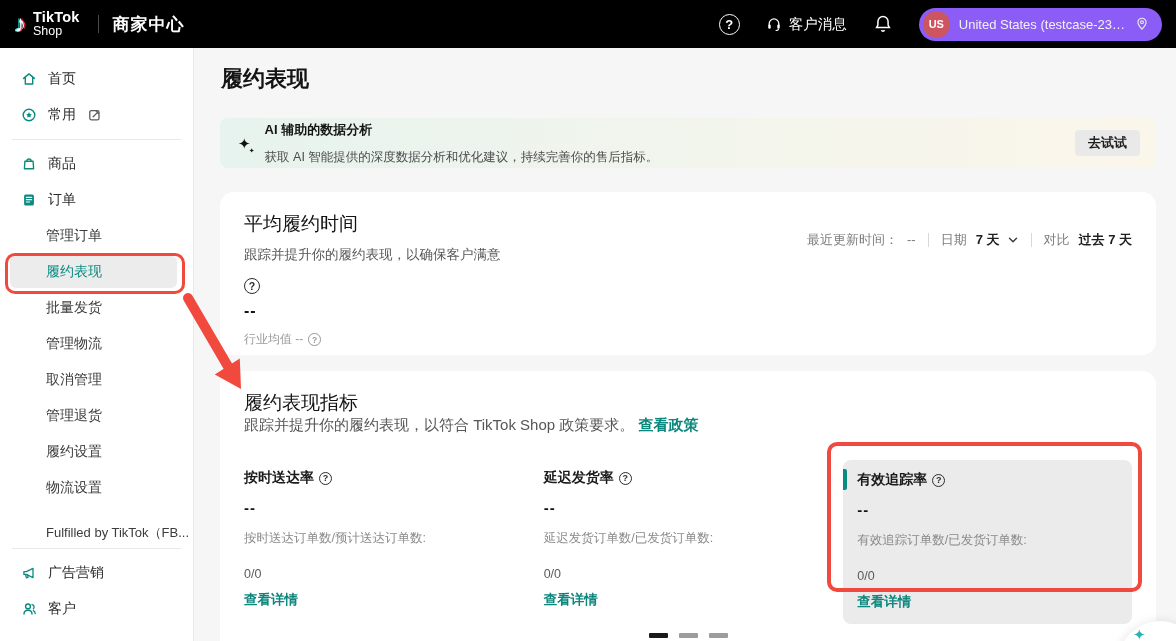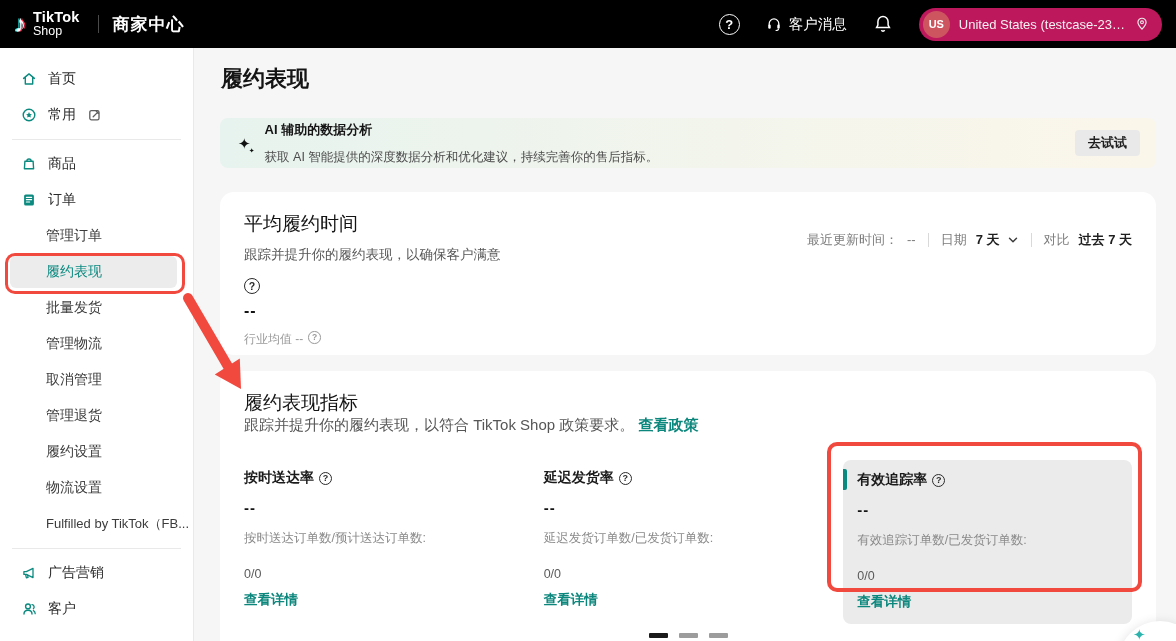--- a/index.html
+++ b/index.html
@@ -15,35 +15,35 @@
   .brand-text { display:flex; flex-direction:column; line-height:1.02; color:#fff; }
   .brand-text b { font-size:14.5px; letter-spacing:.2px; }
   .brand-text span.sub { font-size:12.5px; font-weight:400; }
   .tb-divider { width:1px; height:18px; background:#4a4a4a; margin:0 14px 0 18px; }
   .app-title { color:#fff; font-size:17px; font-weight:bold; letter-spacing:1px; }
   .tb-right { margin-left:auto; display:flex; align-items:center; gap:26px; }
   .help-badge { width:21px; height:21px; border:1.7px solid #fff; border-radius:50%;
                 color:#fff; font-size:13px; font-weight:bold; display:flex; align-items:center; justify-content:center; cursor:pointer; }
   .help-badge::before { content:"?"; }
   .tb-msg { display:flex; align-items:center; gap:7px; color:#fff; font-size:14.5px; cursor:pointer; }
-  .account-pill { display:flex; align-items:center; background:#be185d; border-radius:17px;
+  .account-pill { display:flex; align-items:center; background:#8b5cf6; border-radius:17px;
                   height:33px; padding:3px 12px 3px 4px; gap:9px; cursor:pointer; max-width:252px; }
   .avatar { width:27px; height:27px; border-radius:50%; background:#cd5560; color:#fff;
             font-size:11px; font-weight:bold; display:flex; align-items:center; justify-content:center; }
   .account-label { color:#f2f2f2; font-size:13px; white-space:nowrap; overflow:hidden; text-overflow:ellipsis; max-width:172px; }
 
   
   .sidebar { position:absolute; left:0; top:48px; width:194px; height:593px; background:#fff;
              border-right:1px solid #e9e9e9; padding-top:13px; z-index:10; }
   .side-item { height:36px; display:flex; align-items:center; gap:11px; padding:0 12px 0 21px;
                font-size:14px; color:#2b2b2b; cursor:pointer; }
   .side-item .lbl { flex:0 0 auto; }
   .side-sub { height:36px; display:flex; align-items:center; padding-left:46px;
               font-size:14px; color:#3c3c3c; cursor:pointer; }
-  .side-sub.small { font-size:13px; color:#3c3c3c; }
+  .side-sub.small { font-size:13px; color:#3c3c3c;align-items:flex-end; }
   .side-sub.selected { position:relative; color:#0b8a80; }
   .side-sub.selected .pill { position:absolute; left:10px; right:16px; top:2px; bottom:2px;
               background:#ececec; border-radius:6px; z-index:0; }
   .side-sub.selected .txt { position:relative; z-index:1; }
   .side-divider { height:1px; background:#e9e9e9; margin:6px 12px; }
   .icon16 { width:16px; height:16px; flex:0 0 16px; }
 
   
   .main { position:absolute; left:194px; top:48px; width:982px; height:593px; background:#f6f6f6; }
   .page-title { position:absolute; left:27px; top:16px; font-size:22px; font-weight:bold; color:#141414; }
@@ -68,21 +68,21 @@
   .filters { margin-left:auto; display:flex; align-items:center; gap:9px; font-size:13px; margin-top:4px; white-space:nowrap; }
   .f-gray { color:#7c7c7c; }
   .f-dark { color:#1f1f1f; font-weight:bold; }
   .f-sep { width:1px; height:14px; background:#d9d9d9; margin:0 3px; }
   .chev { margin-left:-2px; }
   .qmark { display:inline-flex; width:14px; height:14px; border:1.3px solid currentColor; border-radius:50%;
            font-size:9.5px; font-weight:bold; align-items:center; justify-content:center; vertical-align:-2px; }
   .qmark::before { content:"?"; }
   .big-q { color:#2b2b2b; width:16px; height:16px; font-size:10.5px; margin-top:14px; }
   .dash-val { font-size:16px; font-weight:bold; color:#141414; margin-top:8px; letter-spacing:1px; }
-  .industry { font-size:12px; color:#9a9a9a; margin-top:11px; display:flex; align-items:flex-start; gap:5px; }
+  .industry { font-size:12px; color:#9a9a9a; margin-top:11px; display:flex; align-items:center; gap:5px; }
   .industry .qmark { width:12.5px; height:12.5px; font-size:8.5px; border-width:1.1px; }
 
   .card2 { left:26px; top:323px; width:936px; height:330px; padding:19px 24px 0 24px; }
   .policy-row { font-size:15px; color:#565656; }
   .link { color:#0c877d; font-weight:bold; cursor:pointer; }
   .metrics { display:flex; margin-top:25px; align-items:flex-start; }
   .mcol { width:300px; padding-top:9px; }
   .m-title { font-size:14px; font-weight:bold; color:#1b1b1b; display:flex; align-items:center; gap:5px; }
   .m-title .qmark { width:13px; height:13px; font-size:9px; color:#2b2b2b; }
   .m-val { font-size:15px; font-weight:bold; color:#141414; margin-top:12px; letter-spacing:1px; }

